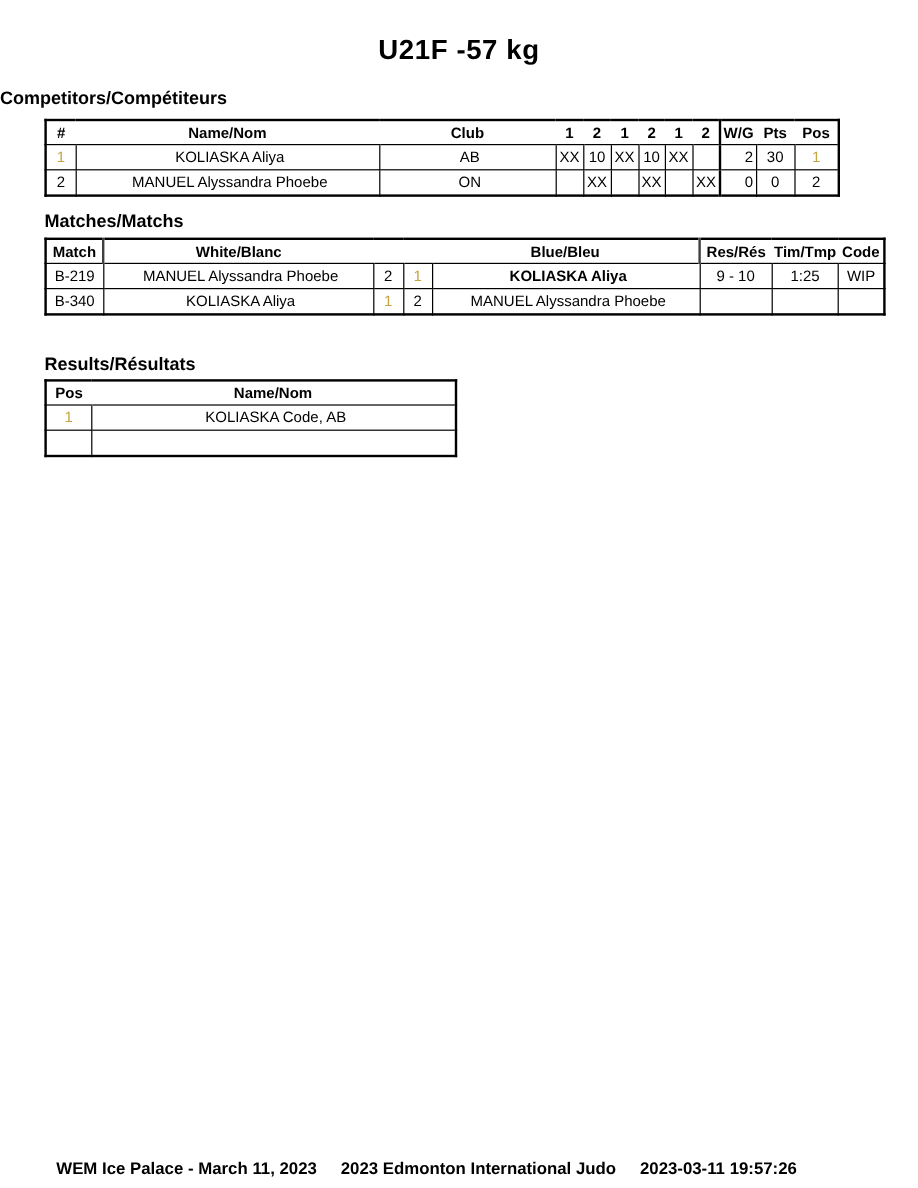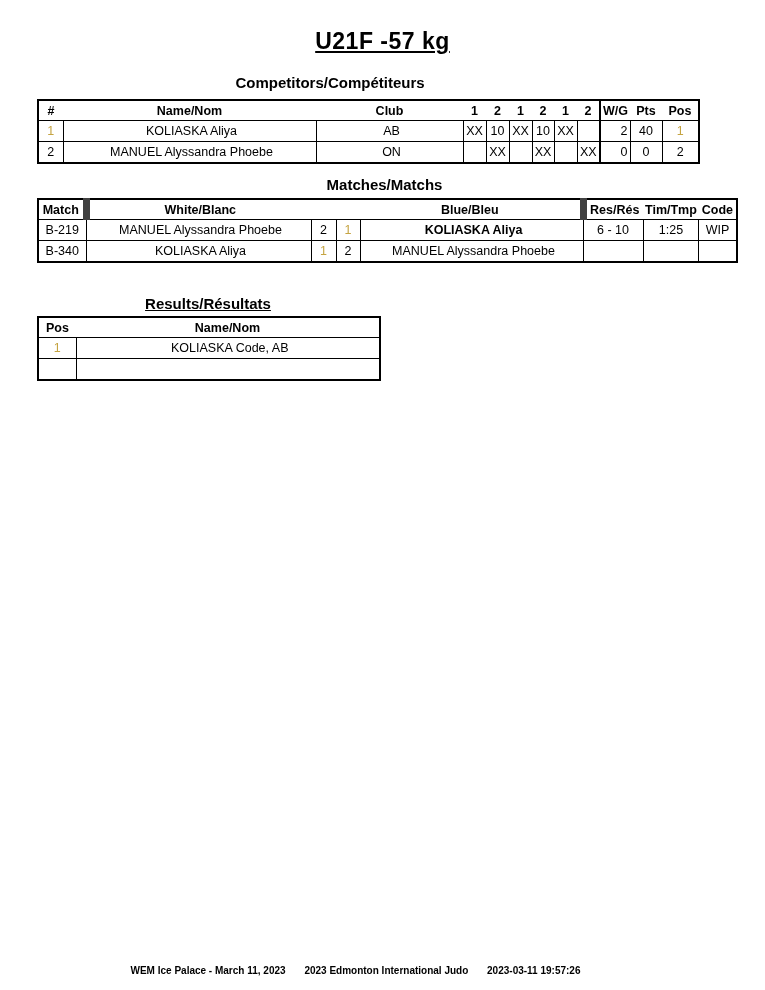--- a/index.html
+++ b/index.html
@@ -2,55 +2,55 @@
 <html><head>
 <meta charset="utf-8">
 <style>
   html,body { margin:0; padding:0; background:#fff; }
   .page {
     position:relative; width:765px; height:990px; background:#ffffff;
     font-family:"Liberation Sans", sans-serif; color:#000; overflow:hidden;
   }
   .title {
     position:absolute; top:28px; left:0; width:100%;
-    text-align:center; font-size:23px; font-weight:bold; letter-spacing:0.5px;text-decoration:underline;
+    text-align:center; font-size:23px; font-weight:bold; letter-spacing:0.5px;
   }
   .section-h {
-    position:absolute; font-weight:bold; font-size:15px; text-align:center;
+    position:absolute; font-weight:bold; font-size:15px; 
   }
   .h-competitors { top:74px; left:0;  width:660px; }
   .h-matches     { top:176px; left:37px; width:695px; }
-  .h-results     { top:295px; left:37px; width:342px;text-decoration:underline; }
+  .h-results     { top:295px; left:37px; width:342px; }
 
   table {
     position:absolute; border-collapse:collapse; table-layout:fixed;
     background:#fff; border:2px solid #000;
   }
   .t-competitors { left:37px; top:99px; }
   .t-matches     { left:37px; top:198px;border-radius:17px; }
   .t-results     { left:37px; top:316px; }
 
   th {
     border:none; border-bottom:1px solid #000;
     font-size:12.5px; font-weight:bold; height:19px; padding:0 2px;
     text-align:center; white-space:nowrap; overflow:hidden;
   }
   td {
     border:1px solid #000; font-size:12.5px; height:20px; padding:0 2px;
     text-align:center; vertical-align:middle; white-space:nowrap; overflow:hidden;
   }
   td.left { text-align:center; padding-left:6px; }
   .thickL { border-left:2px solid #000 !important;text-align:right; }
-  .divL   { border-left:7px solid #404040;margin-top:12px; }
+  .divL   { border-left:2px solid #404040;margin-top:12px; }
   .gold { color:#C5A442; }
   .bold { font-weight:bold; }
 
   .footer {
     position:absolute; top:965px; left:0; width:100%; padding-right:54px;
-    box-sizing:border-box; text-align:center; font-size:10px; font-weight:bold;
+    box-sizing:border-box; text-align:center; font-size:14px; font-weight:bold;
     white-space:nowrap;
   }
   .footer span { margin:0 8px; }
 </style>
 </head>
 <body>
 
 <div class="page">
 
   <div class="title">U21F -57 kg</div>
@@ -91,21 +91,21 @@
       <td class="gold">1</td>
       <td class="left">KOLIASKA Aliya</td>
       <td class="left">AB</td>
       <td>XX</td>
       <td>10</td>
       <td>XX</td>
       <td>10</td>
       <td>XX</td>
       <td></td>
       <td class="thickL">2</td>
-      <td>40</td>
+      <td>30</td>
       <td class="gold">1</td>
     </tr>
     <tr>
       <td>2</td>
       <td class="left">MANUEL Alyssandra Phoebe</td>
       <td class="left">ON</td>
       <td></td>
       <td>XX</td>
       <td></td>
       <td>XX</td>
@@ -141,21 +141,21 @@
       <th class="divL">Res/Rés</th>
       <th>Tim/Tmp</th>
       <th>Code</th>
     </tr>
     <tr>
       <td>B-219</td>
       <td class="left">MANUEL Alyssandra Phoebe</td>
       <td>2</td>
       <td class="gold">1</td>
       <td class="left bold">KOLIASKA Aliya</td>
-      <td>6 - 10</td>
+      <td>9 - 10</td>
       <td>1:25</td>
       <td>WIP</td>
     </tr>
     <tr>
       <td>B-340</td>
       <td class="left">KOLIASKA Aliya</td>
       <td class="gold">1</td>
       <td>2</td>
       <td class="left">MANUEL Alyssandra Phoebe</td>
       <td></td>

